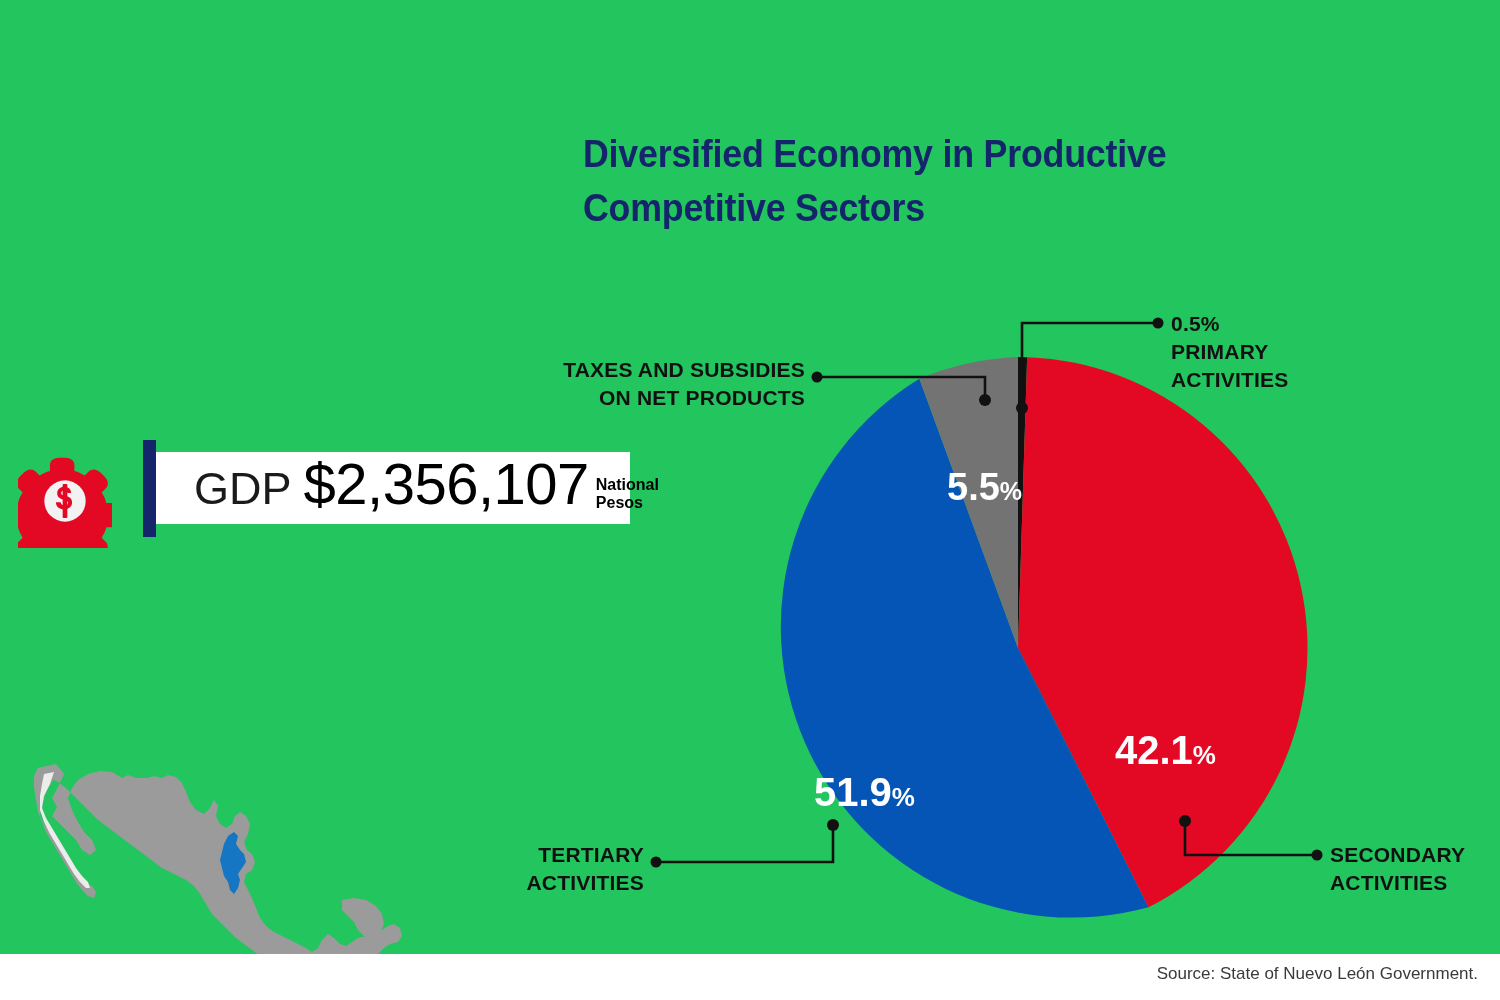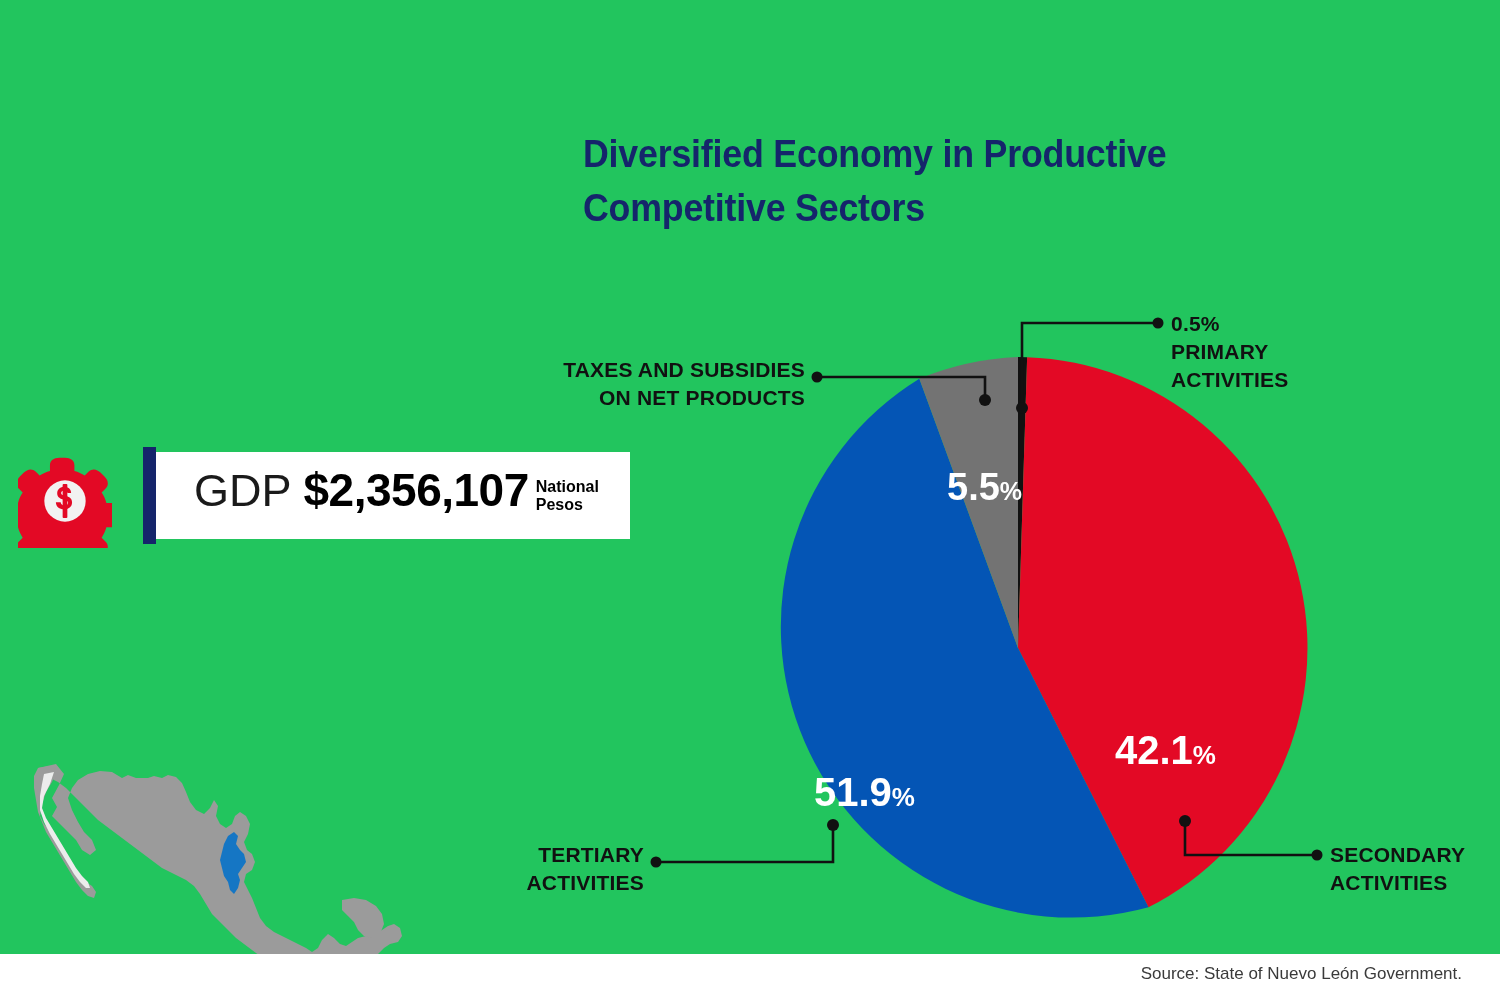--- a/index.html
+++ b/index.html
@@ -40,21 +40,21 @@
     width: 600px; height: 100px;
   }
   #gear-icon {
     position: absolute;
     left: 0px; top: 2px;
     width: 94px; height: 94px;
   }
   #gdp-card {
     position: absolute;
     left: 125px; top: 0px;
-    width: 487px; height: 87px;
+    width: 487px; height: 72px;
     background: #ffffff;
     display: flex;
     align-items: center;
   }
   #gdp-accent {
     width: 13px; height: 97px;
     background: #15256b;
     flex: 0 0 auto;
   }
   #gdp-text {
@@ -62,22 +62,22 @@
     align-items: baseline;
     padding-left: 38px;
   }
   #gdp-label {
     font-size: 45px;
     font-weight: 300;
     color: #1a1a1a;
     letter-spacing: 0px;
   }
   #gdp-value {
-    font-size: 46px;
-    font-weight: bold;
+    font-size: 58px;
+    font-weight: normal;
     color: #000000;
     letter-spacing: -0.5px;
     margin-left: 12px;
   }
   #gdp-unit {
     font-size: 16px;
     font-weight: bold;
     color: #000000;
     line-height: 1.15;
     margin-left: 7px;
@@ -126,21 +126,21 @@
 
   
   #footer {
     position: absolute;
     left: 0; bottom: 0;
     width: 1500px; height: 46px;
     background: #ffffff;
   }
   #source {
     position: absolute;
-    right: 38px; top: 10px;
+    right: 22px; top: 10px;
     font-size: 17px;
     font-weight: 300;
     color: #3a3a3a;
     margin-left: 28px;
   }
 </style>
 </head>
 <body>
 
 <div id="stage">

